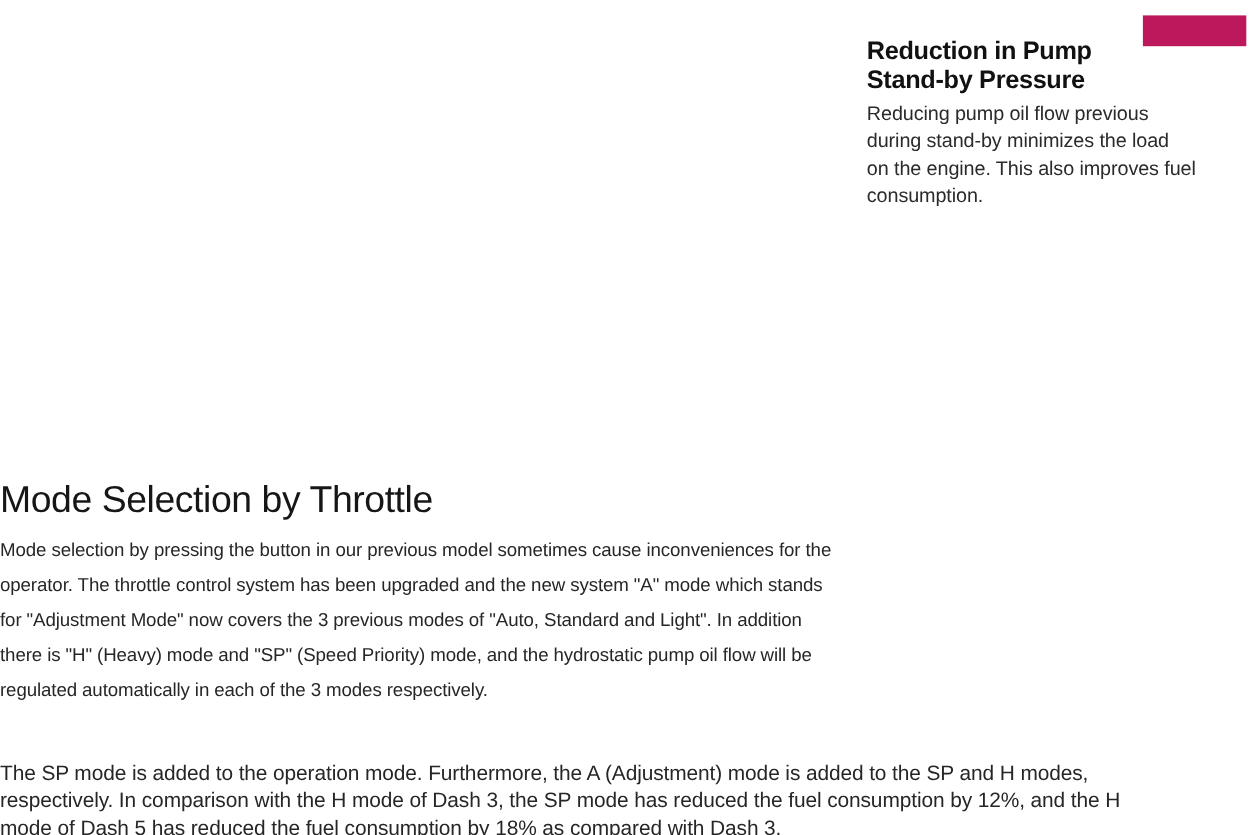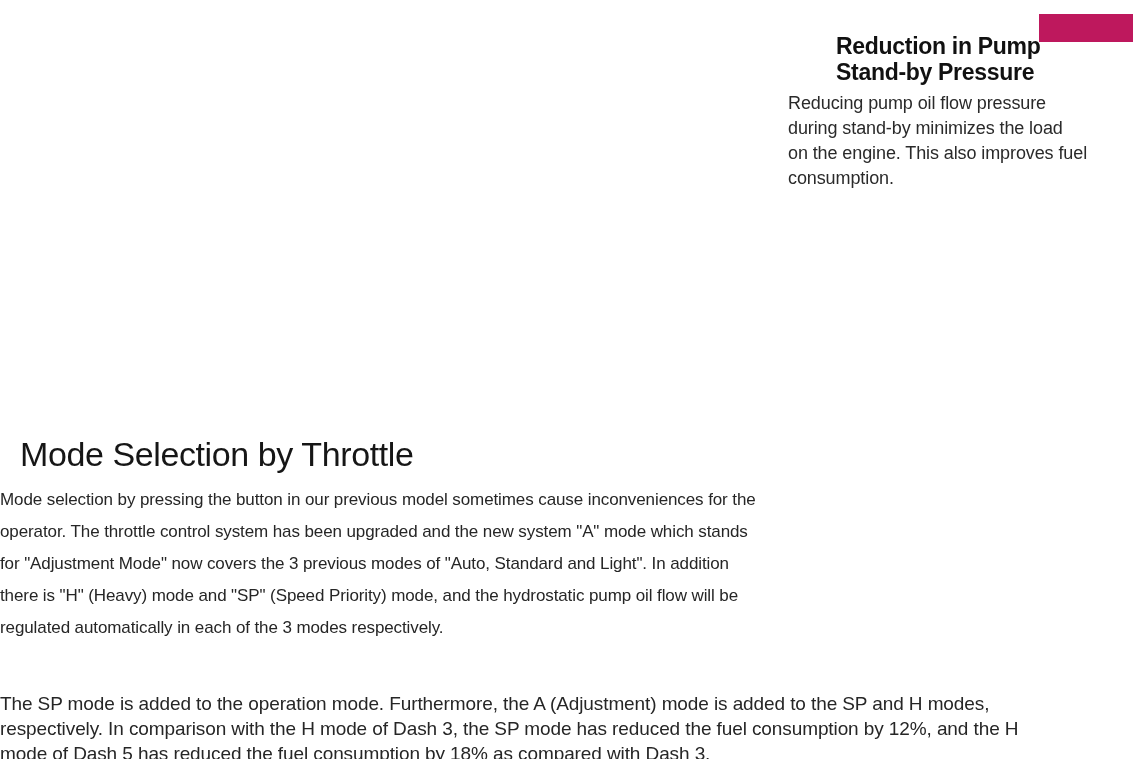--- a/index.html
+++ b/index.html
@@ -22,21 +22,21 @@
   .right-heading {
     position: absolute;
     left: 788px;
     width: 300px;
     font-size: 23px;
     line-height: 26px;
     font-weight: 700;
     color: #111111;
     letter-spacing: -0.3px;
   }
-  .rh1 { top: 14px; margin-left: 48px; }
+  .rh1 { top: 14px; }
   .rh2 { top: 198px; }
 
   .right-para {
     position: absolute;
     left: 788px;
     width: 352px;
     font-size: 18px;
     line-height: 25px;
     font-weight: 400;
     color: #2a2a2a;
@@ -78,21 +78,20 @@
   .main-heading {
     position: absolute;
     left: 0;
     top: 412px;
     width: 700px;
     font-size: 34px;
     line-height: 38px;
     font-weight: 400;
     color: #161616;
     letter-spacing: -0.4px;
-    margin-left: 20px;
   }
   .main-para {
     position: absolute;
     left: 0;
     top: 467px;
     width: 1140px;
     font-size: 17px;
     line-height: 32px;
     font-weight: 400;
     color: #262626;
@@ -116,21 +115,21 @@
 <div class="page">
 
   <h2 class="right-heading rh1 pre">Reduction in Pump
 Stand-by Pressure</h2>
 
   <div class="badge">
     <span class="line1">SUMITOMO</span>
     <span class="line2">unique design</span>
   </div>
 
-  <p class="right-para rp1 pre">Reducing pump oil flow pressure
+  <p class="right-para rp1 pre">Reducing pump oil flow previous
 during stand-by minimizes the load
 on the engine. This also improves fuel
 consumption.</p>
 
 
 
   <h1 class="main-heading pre">Mode Selection by Throttle</h1>
 
   <p class="main-para pre">Mode selection by pressing the button in our previous model sometimes cause inconveniences for the
 operator. The throttle control system has been upgraded and the new system "A" mode which stands

